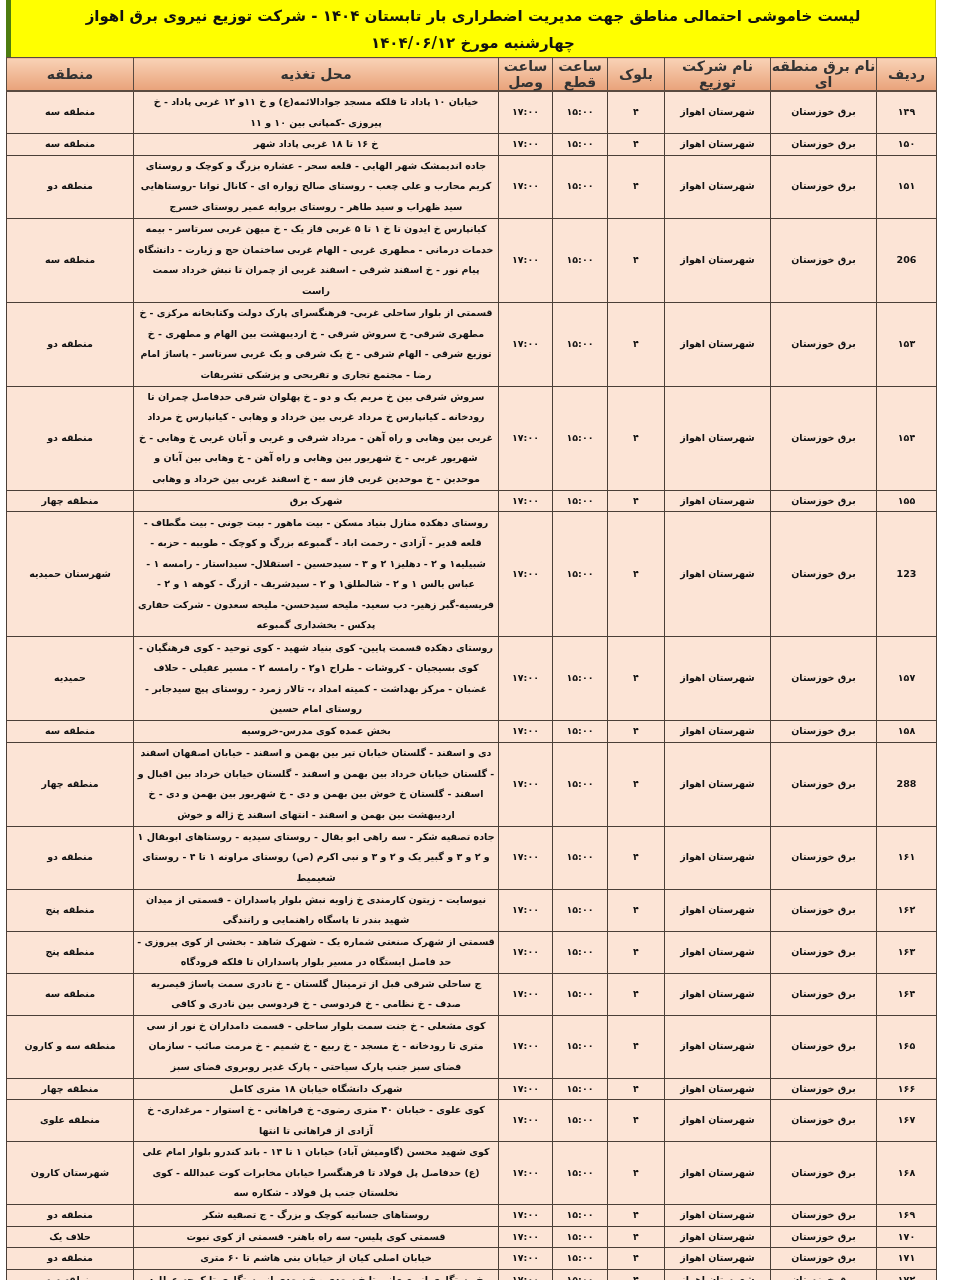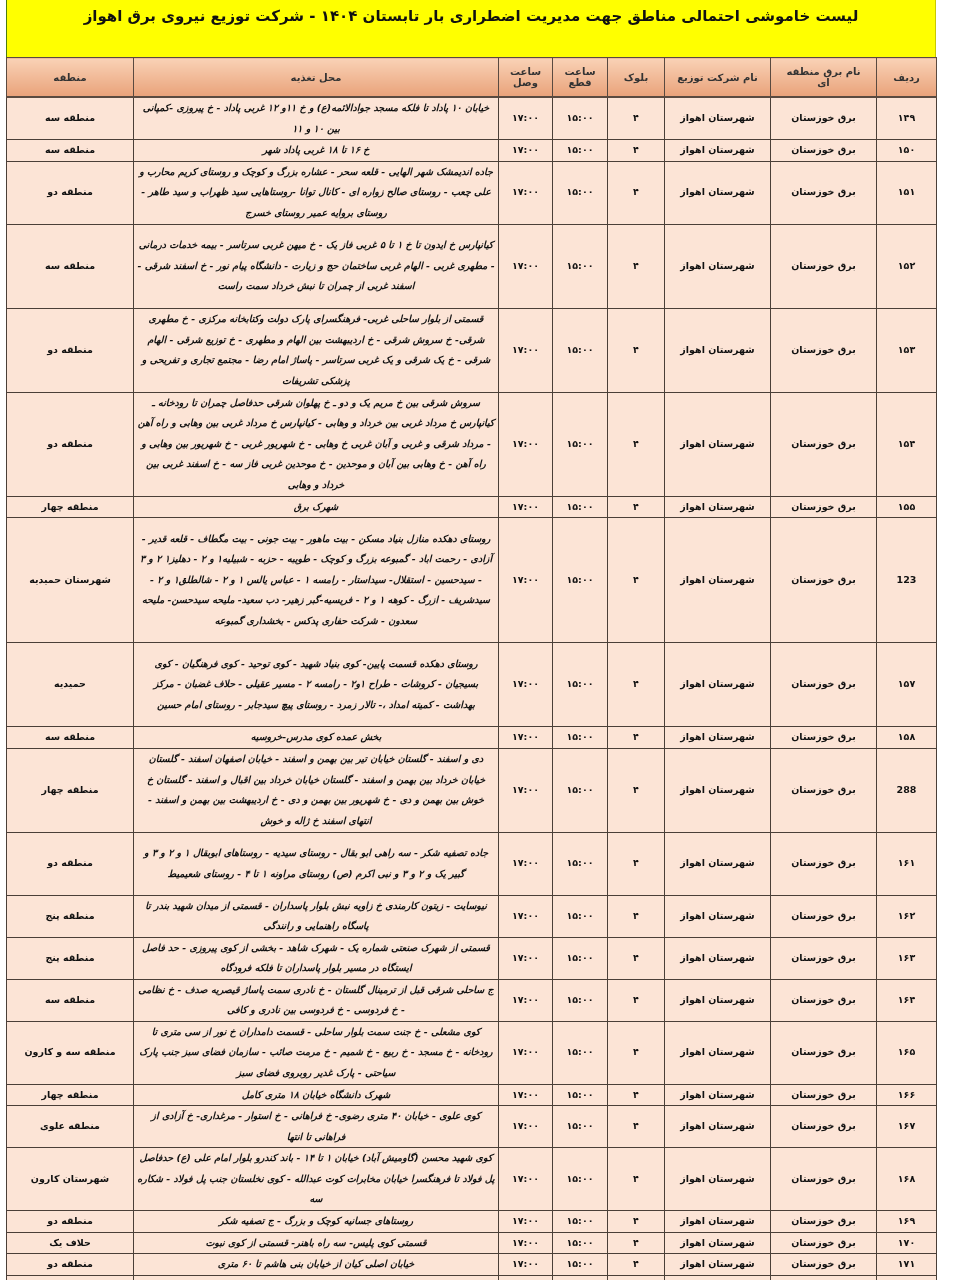--- a/index.html
+++ b/index.html
@@ -15,21 +15,21 @@
       font-family: "DejaVu Sans", sans-serif;
     }
     .sheet {
       position: absolute;
       left: 6px;
       top: 0;
       width: 930px;
     }
     .title-box {
       background: #ffff00;
-      border-left: 1px solid #4d7c0f;
+      border-left: 5px solid #4d7c0f;
       border-right: 1px solid #c8c800;
       height: 57px;
       direction: rtl;
       text-align: center;
       color: #111;
       font-weight: bold;
     }
     .title-line1 {
       font-size: 15px;
       line-height: 28px;
@@ -41,58 +41,58 @@
     }
     table.grid {
       border-collapse: collapse;
       width: 930px;
       direction: rtl;
       table-layout: fixed;
     }
     table.grid th {
       background: linear-gradient(#f9d2b6, #e9a27a);
       color: #333;
-      font-size: 10px;
+      font-size: 14px;
       font-weight: bold;
       height: 20px;
-      padding: 8px;
+      padding: 0;
       border: 1px solid #5a4a40;
       border-bottom: 2px solid #5a4a40;
     }
     table.grid td {
       background: #fce4d6;
       border: 1px solid #4a3f38;
       color: #111;
       font-size: 9.5px;
       font-weight: bold;
       text-align: center;
       vertical-align: middle;
       padding: 0 3px;
       line-height: 20.5px;
     }
     td.loc {
       line-height: 20.8px;
       font-size: 9.5px;
       padding: 0 4px;
-      font-style: italic;
     }
     td.num {
       font-size: 10px;
     }
     td.time {
       direction: ltr;
       font-size: 10px;
     }
   </style>
 </head>
 <body>
 
 <div class="sheet">
   <div class="title-box">
     <div class="title-line1">لیست خاموشی احتمالی مناطق جهت مدیریت اضطراری بار تابستان ۱۴۰۴ - شرکت توزیع نیروی برق اهواز</div>
+    <div class="title-line2">چهارشنبه مورخ ۱۴۰۴/۰۶/۱۲</div>
   </div>
 
   <table class="grid">
     <colgroup>
       <col style="width:60px">
       <col style="width:106px">
       <col style="width:106px">
       <col style="width:57px">
       <col style="width:55px">
       <col style="width:54px">
@@ -136,21 +136,21 @@
           <td class="num">۱۵۱</td>
           <td>برق خوزستان</td>
           <td>شهرستان اهواز</td>
           <td class="num">۴</td>
           <td class="time">۱۵:۰۰</td>
           <td class="time">۱۷:۰۰</td>
           <td class="loc">جاده اندیمشک شهر الهایی - قلعه سحر - عشاره بزرگ و کوچک و روستای کریم محارب و علی چعب - روستای صالح زواره ای - کانال توانا -روستاهایی سید ظهراب و سید طاهر - روستای بروایه عمیر روستای خسرج</td>
           <td>منطقه دو</td>
         </tr>
         <tr style="height: 84px;">
-          <td class="num">۱۵۲</td>
+          <td class="num">206</td>
           <td>برق خوزستان</td>
           <td>شهرستان اهواز</td>
           <td class="num">۴</td>
           <td class="time">۱۵:۰۰</td>
           <td class="time">۱۷:۰۰</td>
           <td class="loc">کیانپارس خ ایدون تا خ ۱ تا ۵ غربی فاز یک - خ میهن غربی سرتاسر - بیمه خدمات درمانی - مطهری غربی - الهام غربی ساختمان حج و زیارت - دانشگاه پیام نور - خ اسفند شرقی - اسفند غربی از چمران تا نبش خرداد سمت راست</td>
           <td>منطقه سه</td>
         </tr>
         <tr style="height: 84px;">
           <td class="num">۱۵۳</td>

